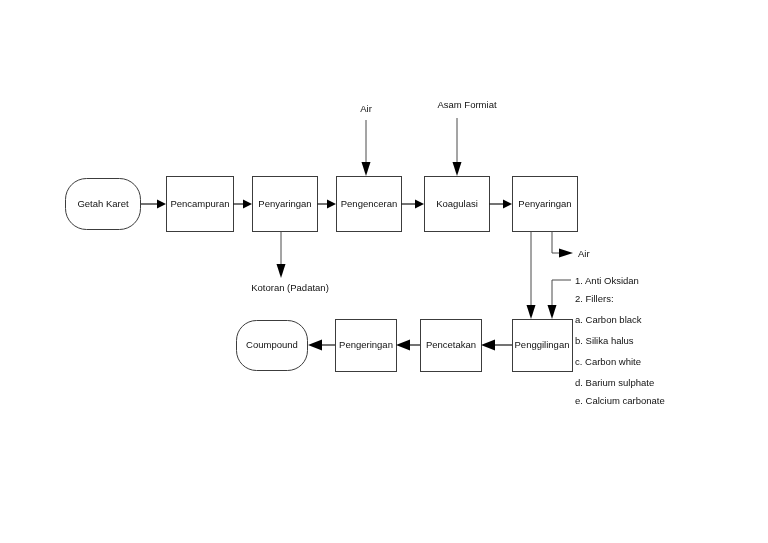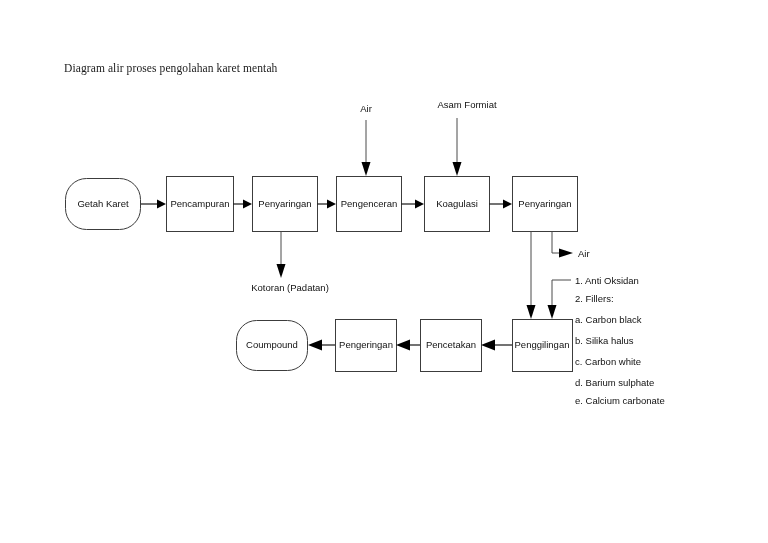--- a/index.html
+++ b/index.html
@@ -87,21 +87,20 @@
   .arrow-head {
     fill: #000000;
     stroke: none;
   }
 </style>
 </head>
 <body>
 
 <div id="page">
 
-  <div class="doc-title">Diagram alir proses pengolahan karet mentah</div>
 
   <svg id="flow-svg" viewBox="0 0 768 543">
 
     <g>
       <rect class="node-terminal" x="65.5" y="178.5" width="75" height="51" rx="21" ry="21"></rect>
       <text class="node-label" x="103" y="204.5">Getah Karet</text>
     </g>
 
     <g>
       <rect class="node-box" x="166.5" y="176.5" width="67" height="55"></rect>

